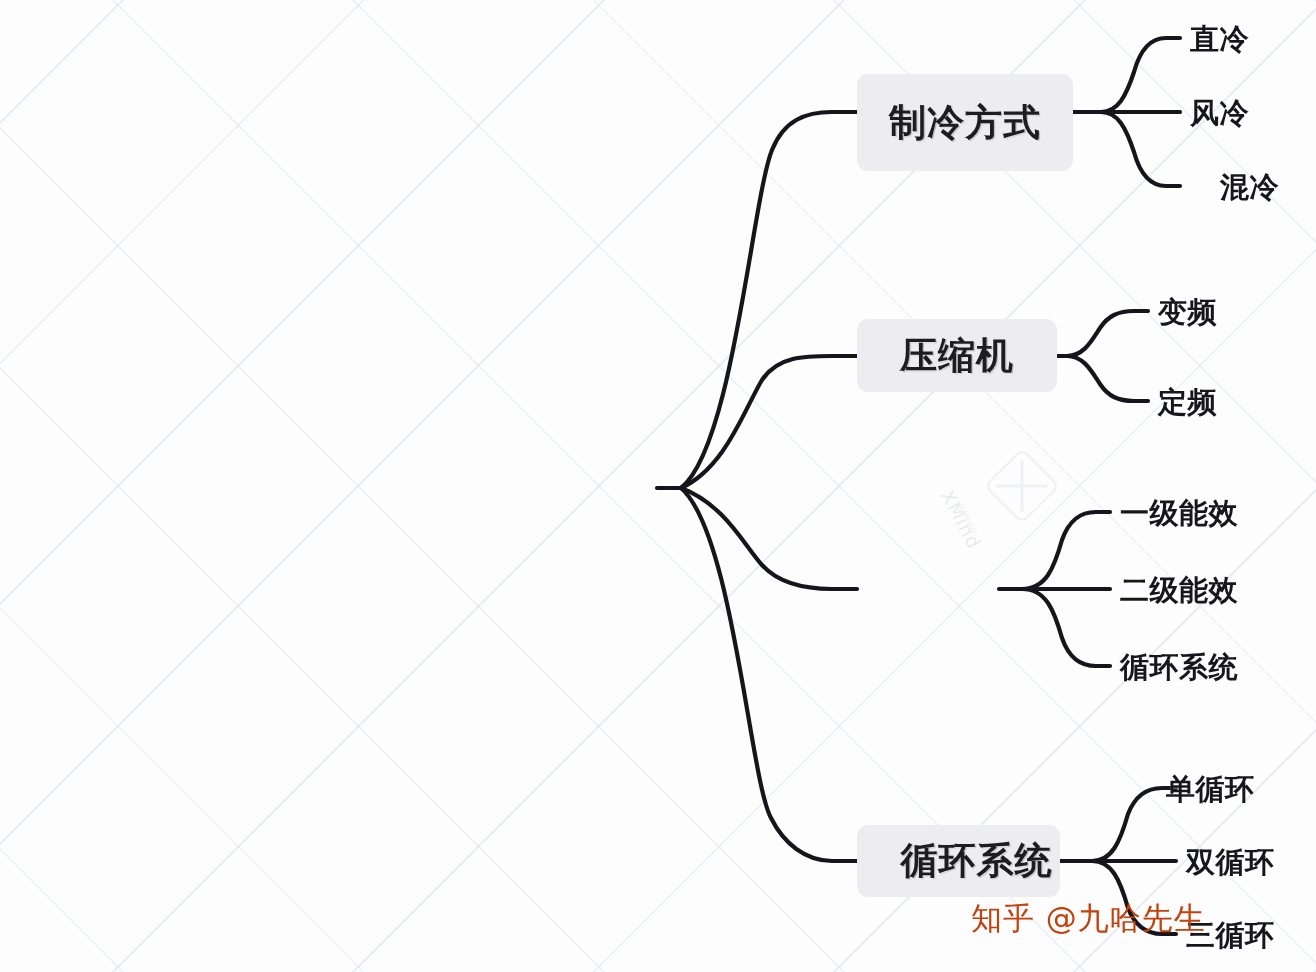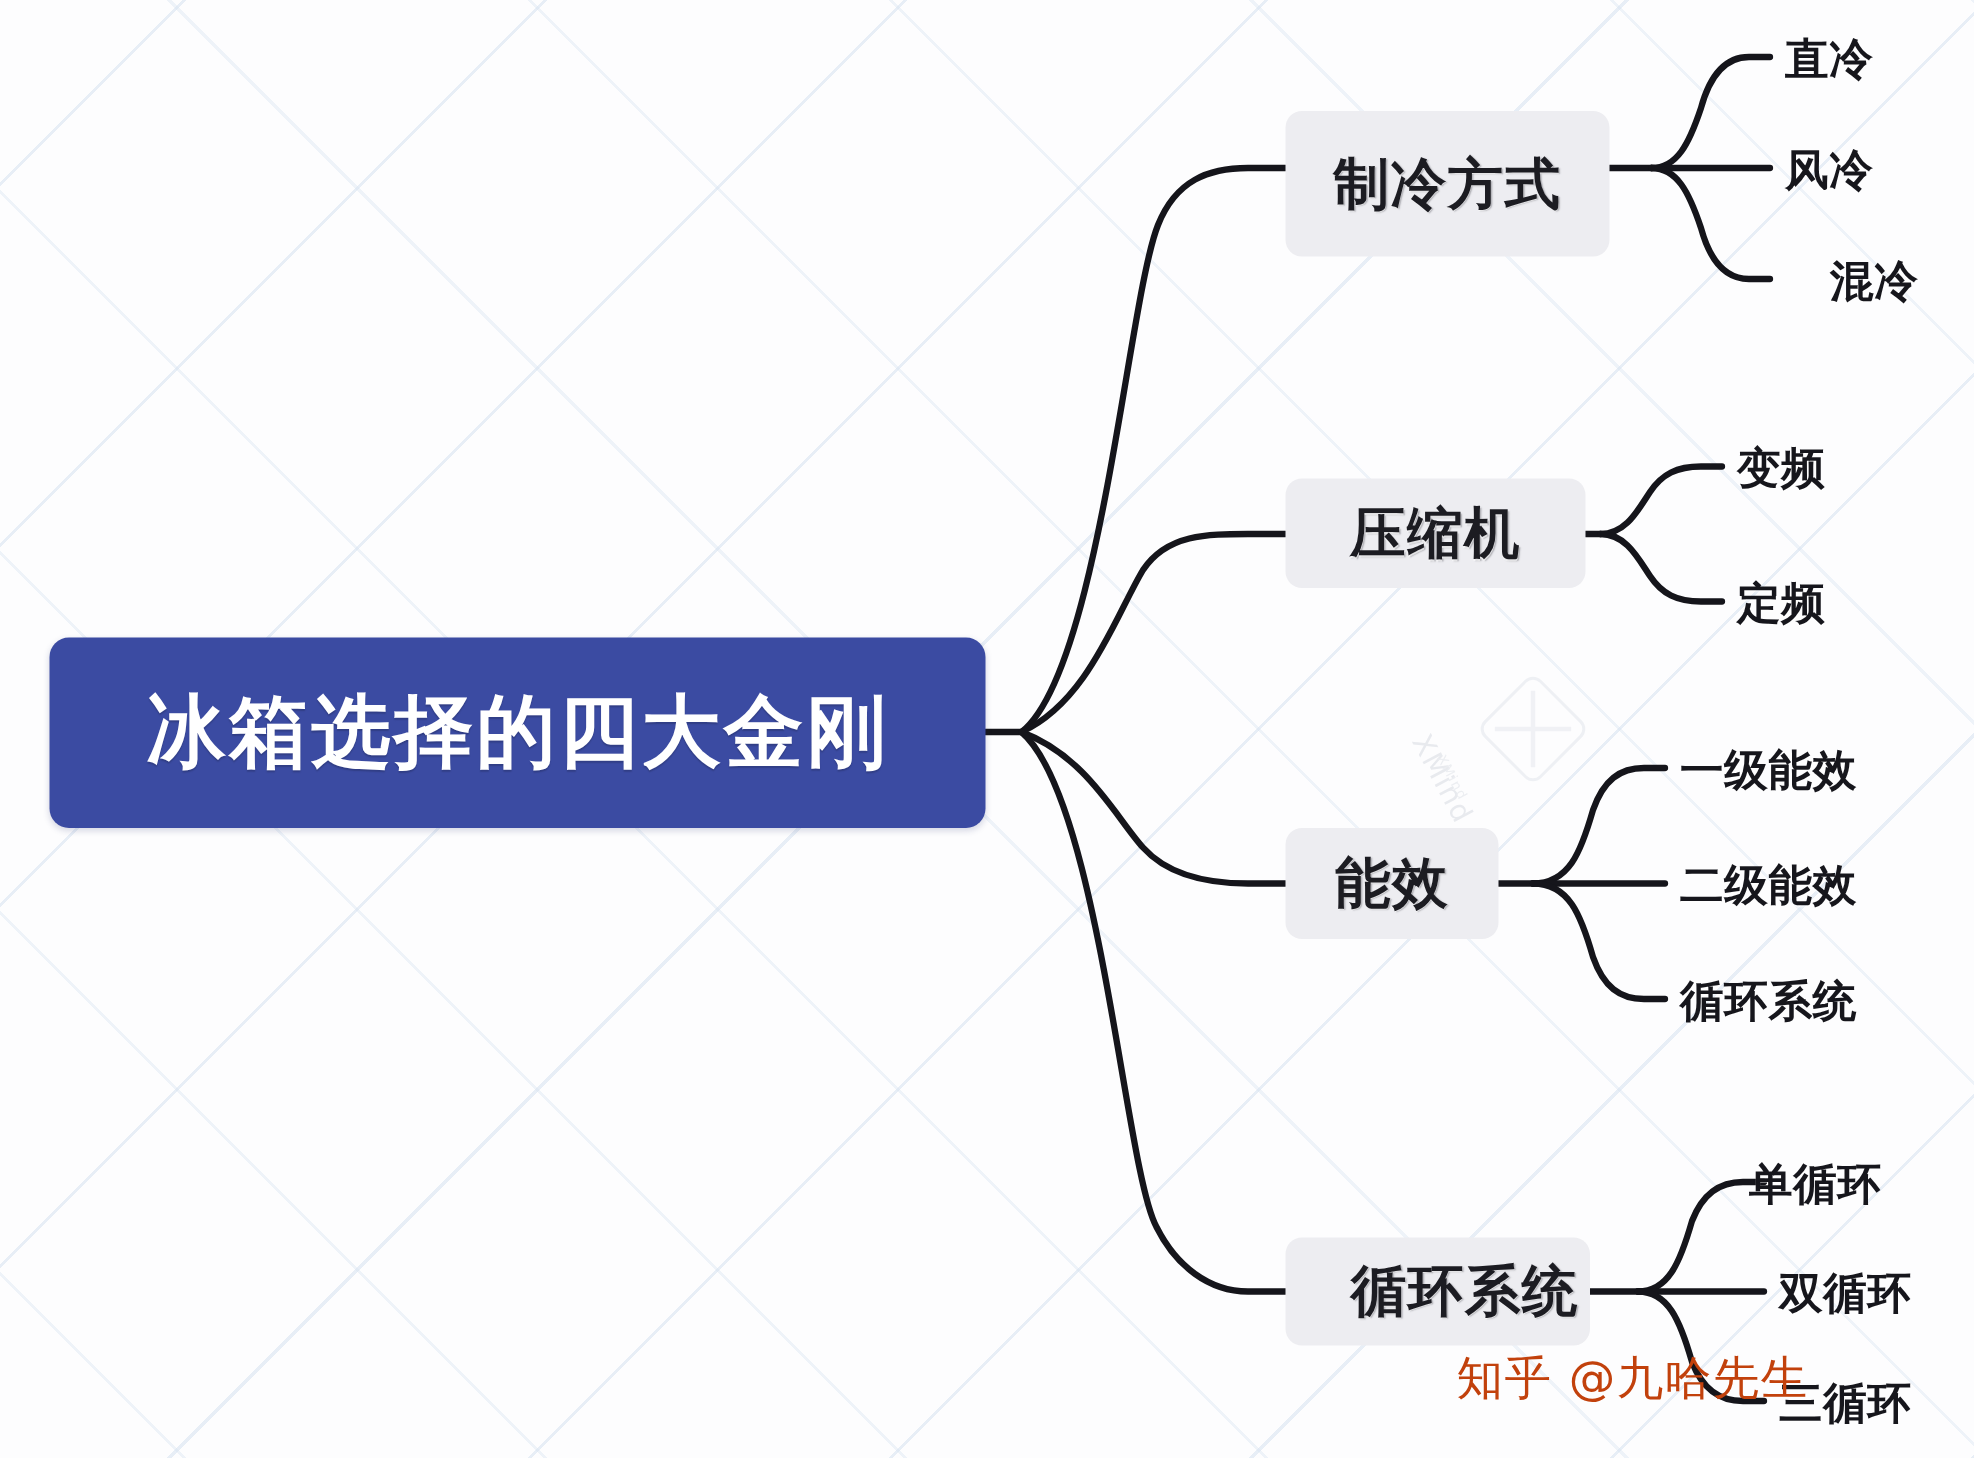--- a/index.html
+++ b/index.html
@@ -182,32 +182,26 @@
     <svg width="120" height="110" viewBox="0 0 120 110">
       <g transform="translate(60,44) rotate(45)">
         <rect x="-26" y="-26" width="52" height="52" rx="7" fill="#ffffff" stroke="#ced4de" stroke-width="2"></rect>
         <path d="M-18,-18 L18,18 M18,-18 L-18,18" stroke="#d3d8e2" stroke-width="3" fill="none"></path>
       </g>
     </svg>
     <div class="xm-text">XMind</div>
     <div class="xm-sub">XMind</div>
   </div>
 
-  <div class="node" id="root-node">
-    <span class="label">冰箱选择的四大金刚</span>
-  </div>
 
   <div class="node branch" id="branch-0">
     <span class="label">制冷方式</span>
   </div>
   <div class="node branch" id="branch-1">
     <span class="label">压缩机</span>
-  </div>
-  <div class="node branch" id="branch-2">
-    <span class="label">能效</span>
   </div>
   <div class="node branch" id="branch-3">
     <span class="label">循环系统</span>
   </div>
 
   <div class="leaf" style="left:1190px; top:20px;">直冷</div>
   <div class="leaf" style="left:1190px; top:94px;">风冷</div>
   <div class="leaf" style="left:1220px; top:168px;">混冷</div>
 
   <div class="leaf" style="left:1158px; top:293px;">变频</div>

